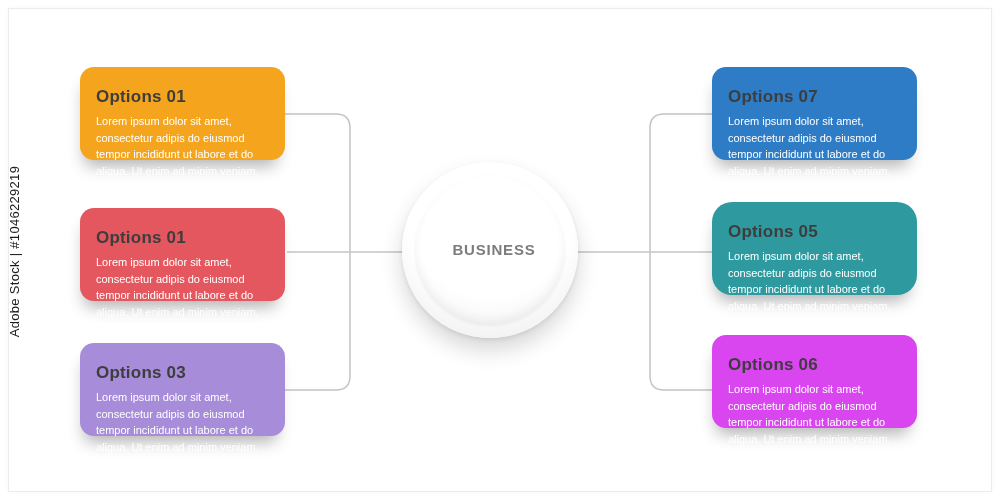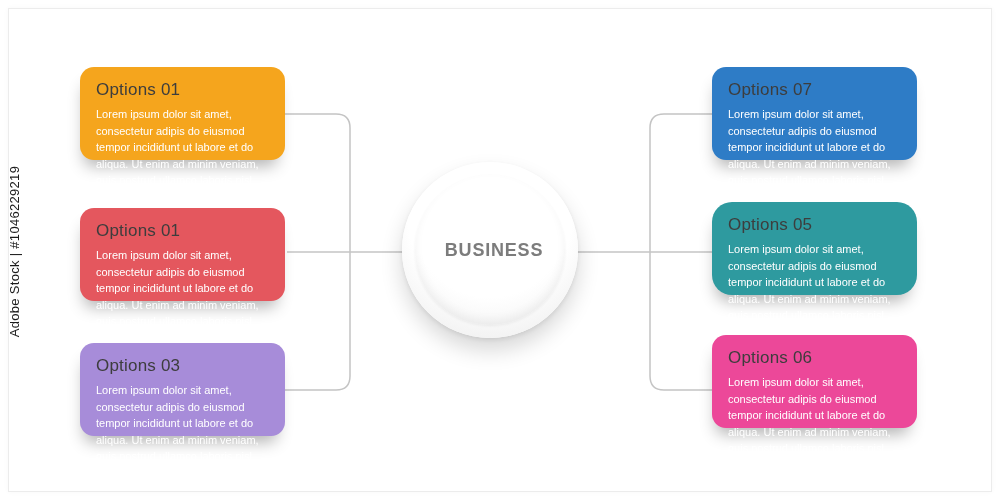--- a/index.html
+++ b/index.html
@@ -44,24 +44,25 @@
     position: absolute;
     width: 205px;
     height: 93px;
     border-radius: 14px;
     padding: 13px 16px 10px 16px;
     z-index: 2;
     box-shadow: -2px 12px 16px -6px rgba(0,0,0,0.30);
   }
   .option-box h3 {
     font-size: 17px;
-    font-weight: normal;
+    font-weight: bold;
     color: #3d3d3d;
     margin-bottom: 6px;
     letter-spacing: 0.2px;
+    margin-top: 7px;
   }
   .option-box p {
     font-size: 11px;
     line-height: 1.5;
     color: #ffffff;
   }
   .pos-left  { left: 80px; }
   .pos-right { left: 712px; }
   .row-1 { top: 67px; }
   .row-2l { top: 208px; }
@@ -85,21 +86,21 @@
     width: 150px; height: 150px;
     border-radius: 50%;
     background: radial-gradient(circle at 50% 30%, #ffffff 60%, #f0f0f0 100%);
     box-shadow: inset 0 -5px 10px rgba(0,0,0,0.05), 0 1px 3px rgba(0,0,0,0.06);
     display: flex;
     flex-direction: column;
     align-items: center;
     justify-content: center;
   }
   .center-title {
-    font-size: 18px;
+    font-size: 15px;
     font-weight: bold;
     color: #7c7c7c;
     letter-spacing: 0.8px;
     line-height: 1.35;
     text-align: center;
     margin-left: 8px;
   }
 </style>
 </head>
 <body>
@@ -136,21 +137,21 @@
   <div class="option-box pos-right row-1" style="background: rgb(46, 124, 198);">
     <h3>Options 07</h3>
     <p>Lorem ipsum dolor sit amet, consectetur adipis do eiusmod tempor incididunt ut labore et do aliqua. Ut enim ad minim veniam, quis nostrud ullamco laboris nisl.</p>
   </div>
 
   <div class="option-box pos-right row-2r" style="background: rgb(46, 154, 159);">
     <h3>Options 05</h3>
     <p>Lorem ipsum dolor sit amet, consectetur adipis do eiusmod tempor incididunt ut labore et do aliqua. Ut enim ad minim veniam, quis nostrud ullamco laboris nisl.</p>
   </div>
 
-  <div class="option-box pos-right row-3r" style="background: #ec4899;">
+  <div class="option-box pos-right row-3r" style="background: #d946ef;">
     <h3>Options 06</h3>
     <p>Lorem ipsum dolor sit amet, consectetur adipis do eiusmod tempor incididunt ut labore et do aliqua. Ut enim ad minim veniam, quis nostrud ullamco laboris nisl.</p>
   </div>
 
   <div class="center-circle">
     <div class="inner">
       <div class="center-title">
         <div>BUSINESS</div>
       </div>
     </div>

